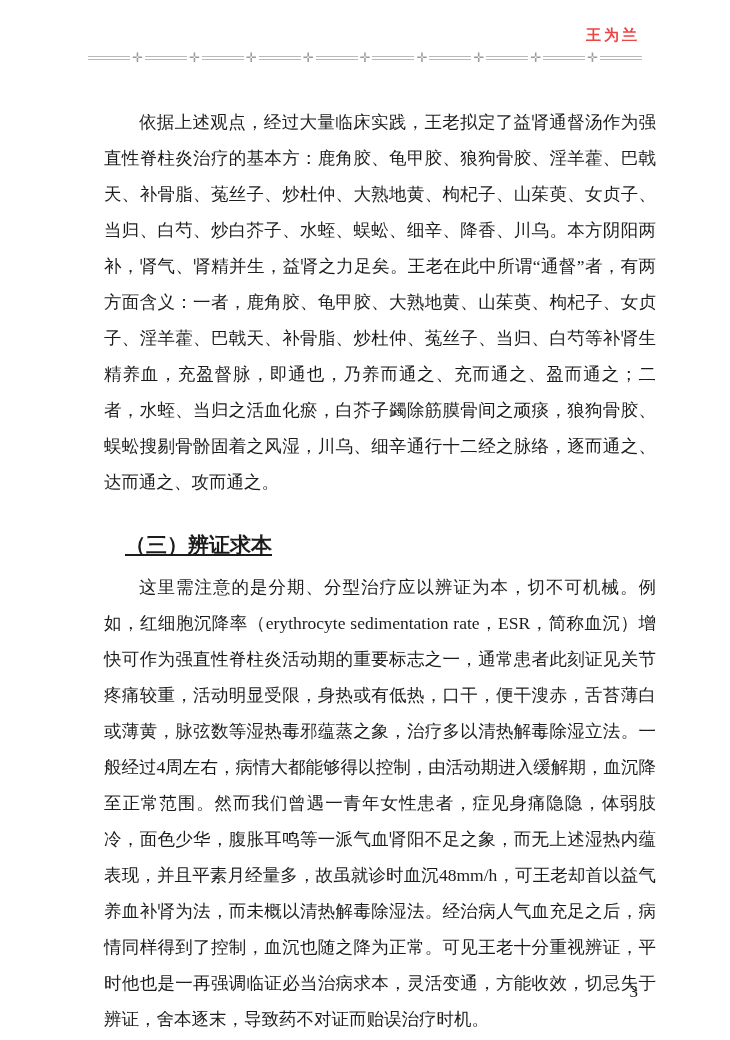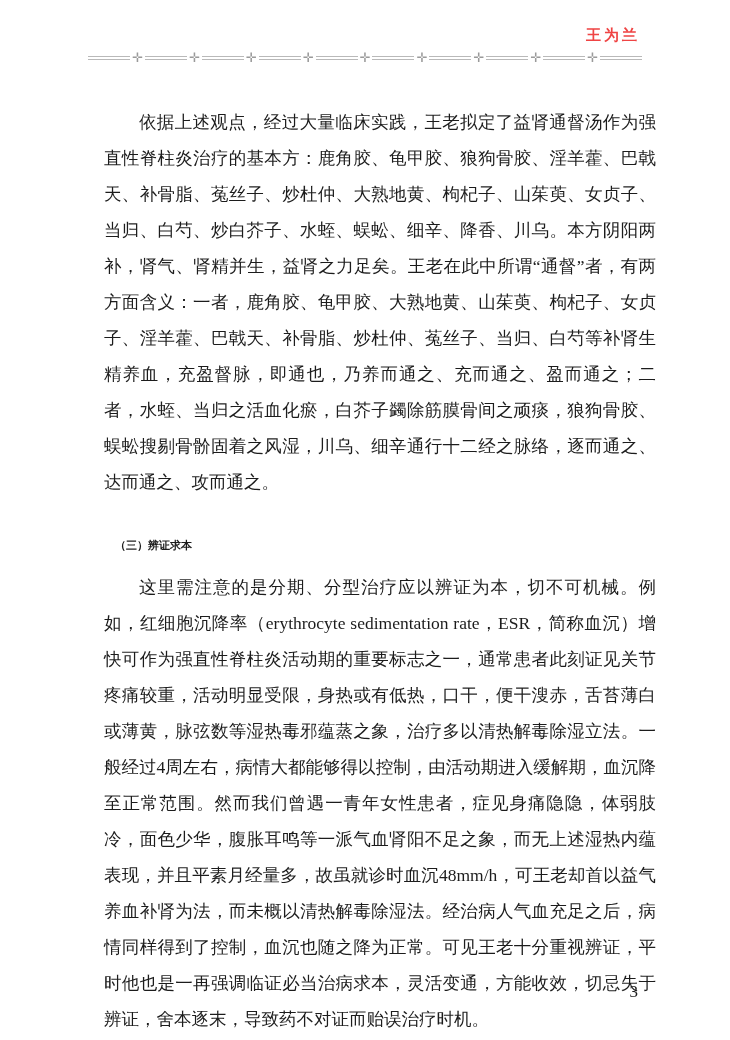--- a/index.html
+++ b/index.html
@@ -58,21 +58,22 @@
   }
   .body-text p {
     margin: 0;
     text-indent: 2em;
   }
   .section-heading {
     font-weight: bold;
     text-indent: 1em !important;
     margin-top: 27px !important;
     margin-bottom: 6px !important;
-    font-size: 11px;
+    font-size: 21px;
+    text-decoration: underline;
   }
   .page-number {
     position: absolute;
     right: 92px;
     bottom: 38px;
     font-size: 17px;
     color: #1c1c1c;
   }
 </style>
 </head>

